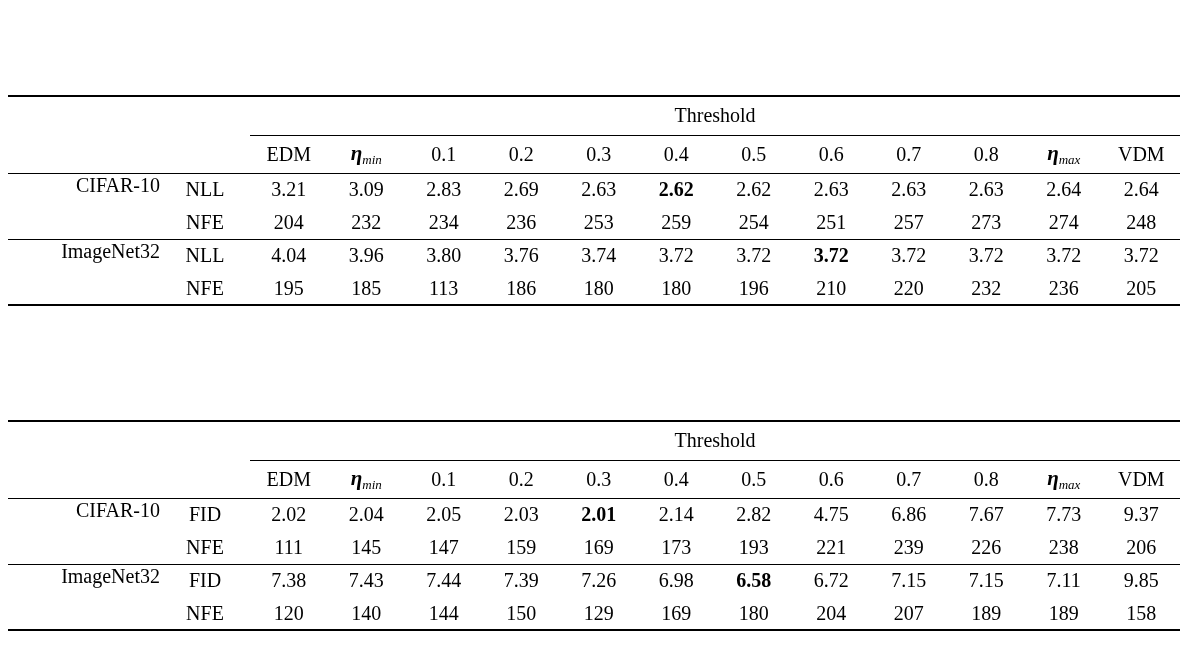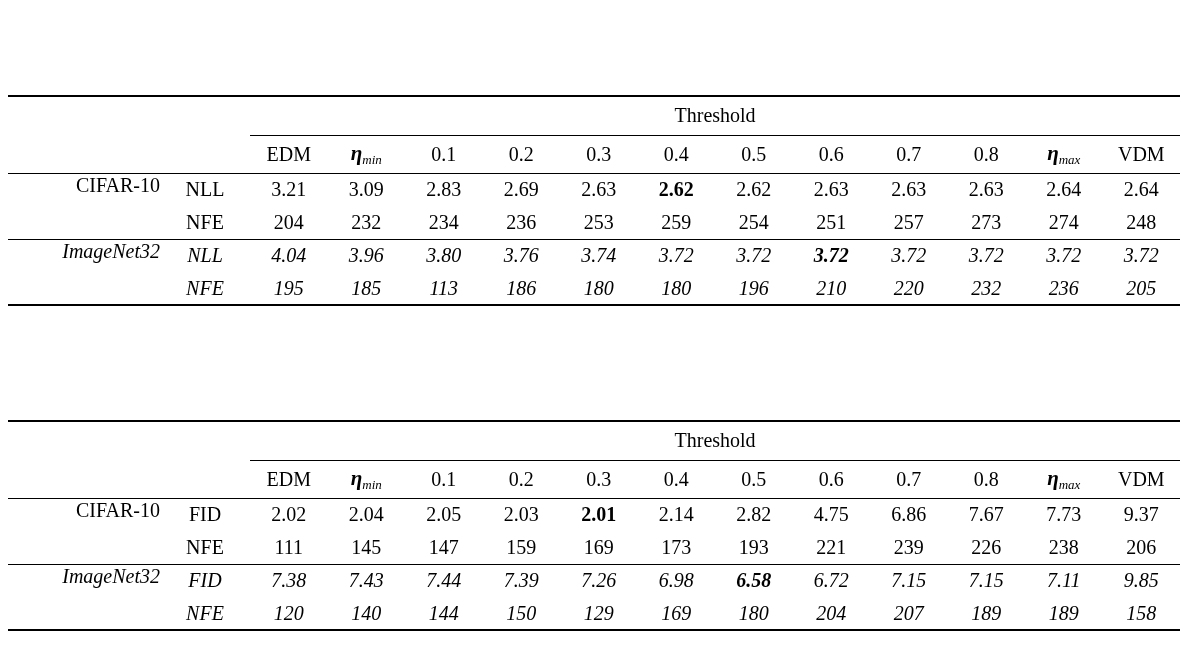--- a/index.html
+++ b/index.html
@@ -46,21 +46,21 @@
   table.paper-table td, table.paper-table th {
     padding: 0;
     margin: 0;
     font-weight: normal;
     white-space: nowrap;
     overflow: visible;
   }
   tr.group-row { height: 39px; }
   tr.colhead-row { height: 38px; border-bottom: 1.6px solid #000000; margin-top: 34px; }
   tbody tr { height: 33px; }
-  tbody.section-2 { border-top: 1.6px solid #000000; font-style: italic; }
+  tbody.section-2 { border-top: 1.6px solid #000000; }
 
   th.group-th {
     border-bottom: 1.2px solid #000000;
     text-align: center;
     font-weight: bold;
     vertical-align: middle;
   }
   th.col-th {
     text-align: center;
     font-weight: bold;

